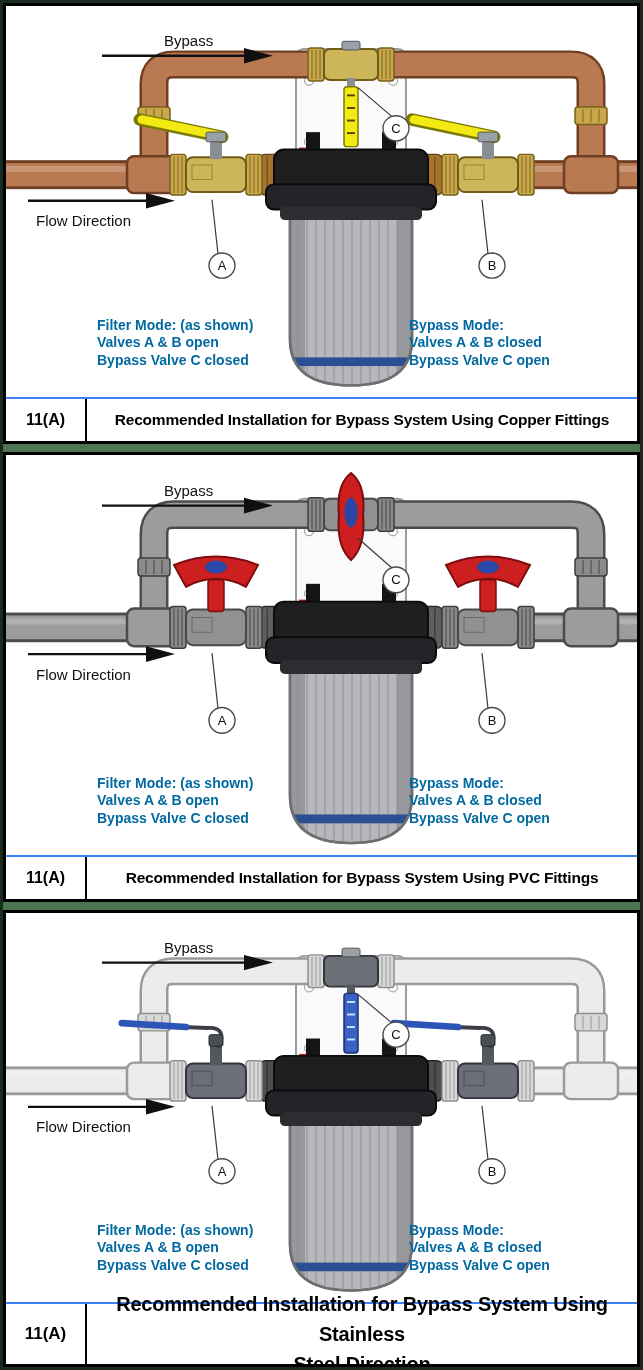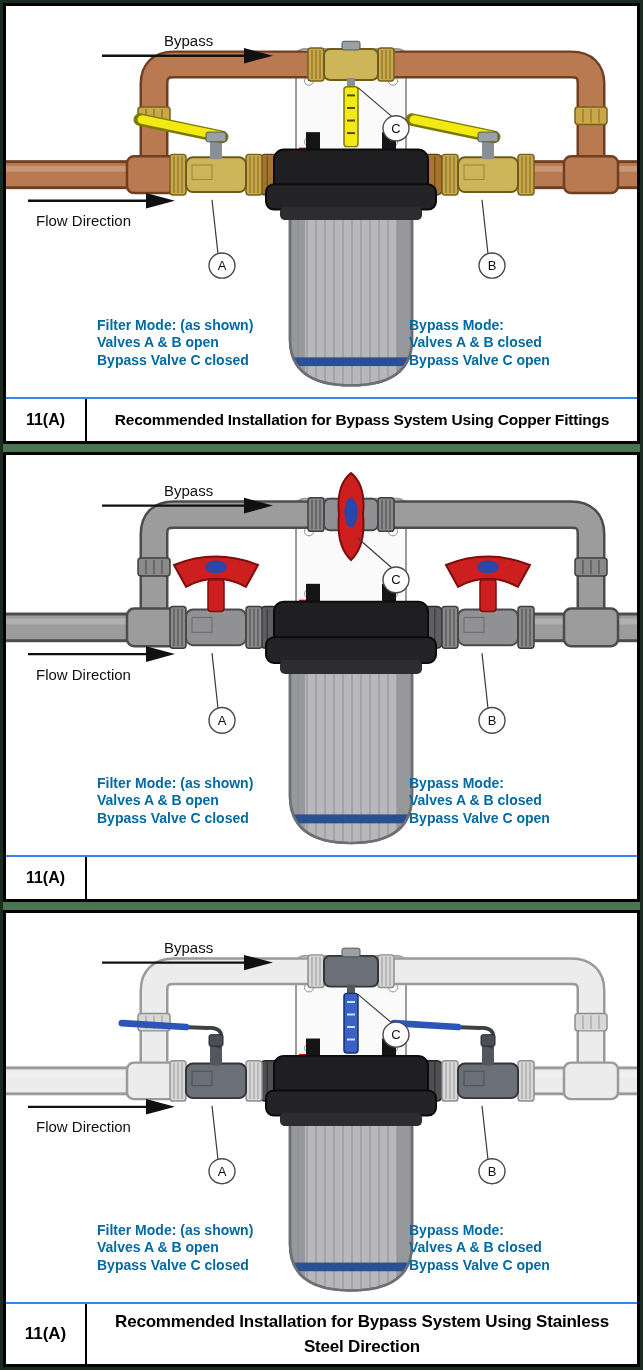--- a/index.html
+++ b/index.html
@@ -38,21 +38,21 @@
     width:79px;flex:none;border-right:2px solid #000;
     display:flex;align-items:center;justify-content:center;
     font-weight:bold;font-size:16px;color:#000;
   }
   .cap-text{
     flex:1;display:flex;flex-direction:column;align-items:center;justify-content:center;
     font-weight:bold;font-size:15.5px;letter-spacing:-0.2px;color:#000;
     text-align:center;line-height:1.5;padding:6px 4px;
   }
   .panel-steel .fig-num{font-size:17px;}
-  .panel-steel .cap-text{font-size:17px;}
+  .panel-steel .cap-text{font-size:20px;}
 </style>
 </head>
 <body>
 
 <div class="page">
 
   <section class="panel panel-copper">
     <div class="diagram">
       <svg class="piping" viewBox="0 0 631 390" preserveAspectRatio="none">
           <g>
@@ -375,20 +375,24 @@
         <div>Bypass Valve C closed</div>
       </div>
       <div class="mode-block mode-right">
         <div>Bypass Mode:</div>
         <div>Valves A &amp; B closed</div>
         <div>Bypass Valve C open</div>
       </div>
     </div>
     <div class="caption-bar">
       <div class="fig-num">11(A)</div>
+      <div class="cap-text">
+        <div>Recommended Installation for Bypass System Using PVC Fittings</div>
+        <div></div>
+      </div>
     </div>
   </section>
 
   <section class="panel panel-steel">
     <div class="diagram">
       <svg class="piping" viewBox="0 0 631 390" preserveAspectRatio="none">
           <g>
     <rect x="290" y="30" width="110" height="113" rx="8" fill="#fafafa" stroke="#9c9c9c" stroke-width="2"></rect>
     <circle cx="303" cy="63" r="4.5" fill="#fff" stroke="#8e8e8e"></circle>
             <circle cx="387" cy="63" r="4.5" fill="#fff" stroke="#8e8e8e"></circle>

